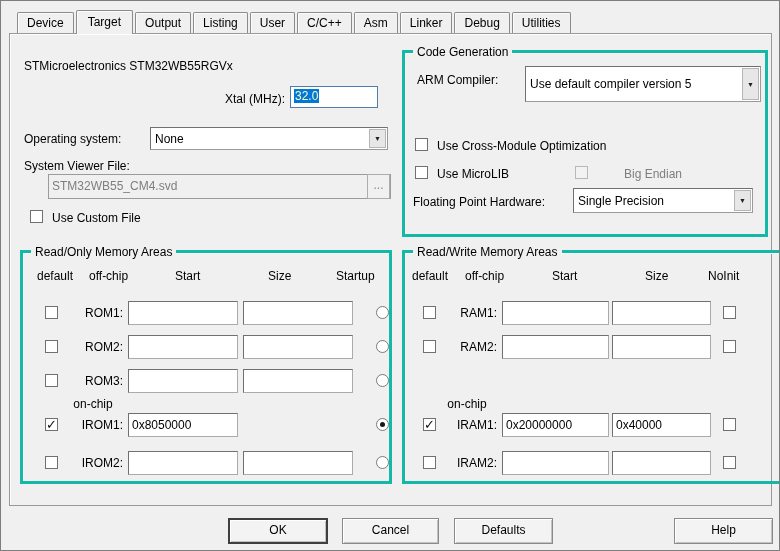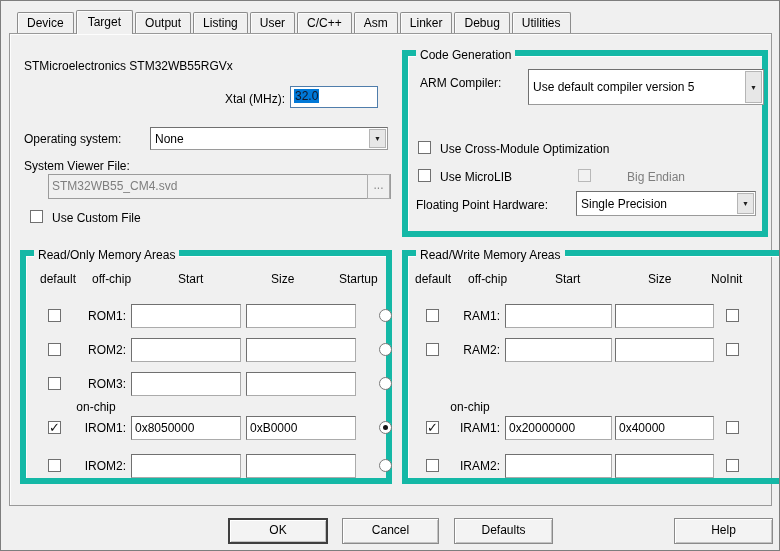--- a/index.html
+++ b/index.html
@@ -65,21 +65,21 @@
     font-size: 12px;
     padding: 0 3px;
     height: 24px;
   }
   .fakefield { line-height: 21px; }
   .xtal {
     left: 288px; top: 84px; width: 88px; height: 22px;
     border-color: #4f7dab;
     line-height: 19px;
   }
-  .xtal .sel { background: #0078d7; color: #0f172a; padding: 0 1px; }
+  .xtal .sel { background: #0078d7; color: #fef9c3; padding: 0 1px; }
   .svd {
     left: 18px; top: 172px; width: 343px; height: 25px;
     background: #f0f0f0; color: #7e7e7e; line-height: 22px;
     border-color: #9b9b9b;
     margin-left: 28px;
   }
   .browse-btn {
     position: absolute; left: 365px; top: 172px; width: 23px; height: 25px;
     background: #f0f0f0; border: 1px solid #adadad;
     color: #8a8a8a; text-align: center; line-height: 20px;
@@ -117,21 +117,21 @@
     background: #fff; border: 1px solid #7a7a7a; border-radius: 50%;
   }
   .radio.on::after {
     content: ""; position: absolute; left: 3px; top: 3px;
     width: 5px; height: 5px; background: #161616; border-radius: 50%;
   }
 
   
   .group {
     position: absolute;
-    border: 6px solid #14b8a6;
+    border: 3px solid #14b8a6;
     box-shadow: 1px 1px 0 #fdfdfd inset;
   }
   .group > .gtitle {
     position: absolute; top: -8px; left: 8px;
     background: #f0f0f0; padding: 0 4px; white-space: nowrap;
   }
   .codegen { left: 400px; top: 48px; width: 366px; height: 187px; }
   .mem-group { width: 372px; height: 234px; top: 248px; }
   .rom-group { left: 18px;
     --cb-x: 22px; --lbl-x: 40px; --lbl-w: 60px;
@@ -269,21 +269,20 @@
         <span class="row-lbl">ROM3:</span>
         <input class="field start" value="" style="">
         <input class="field size" value="" style="">
         <span class="radio endctl"></span>
       </div>
       <span class="onchip-lbl">on-chip</span>
       <div class="mem-row r4">
         <span class="checkbox on"></span>
         <span class="row-lbl">IROM1:</span>
         <input class="field start" value="0x8050000" style="">
-        <input class="field size" value="0xB0000" style="">
         <span class="radio endctl on"></span>
       </div>
       <div class="mem-row r5">
         <span class="checkbox"></span>
         <span class="row-lbl">IROM2:</span>
         <input class="field start" value="" style="">
         <input class="field size" value="" style="">
         <span class="radio endctl"></span>
       </div>
     </div>

